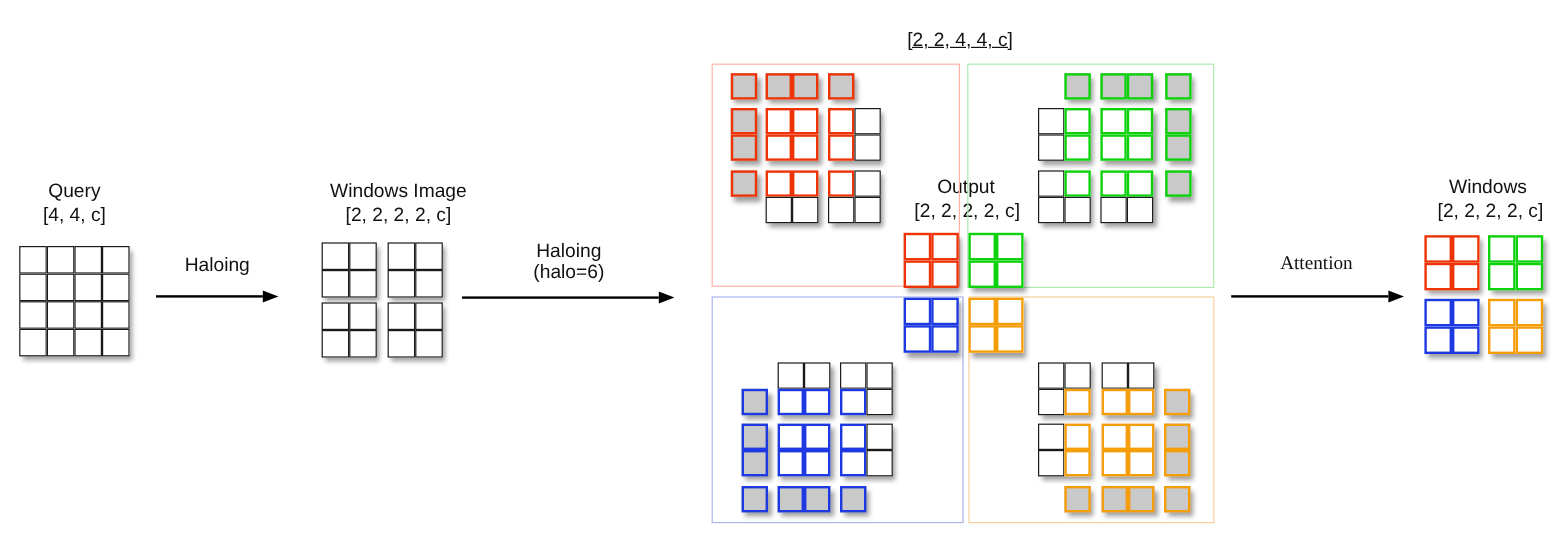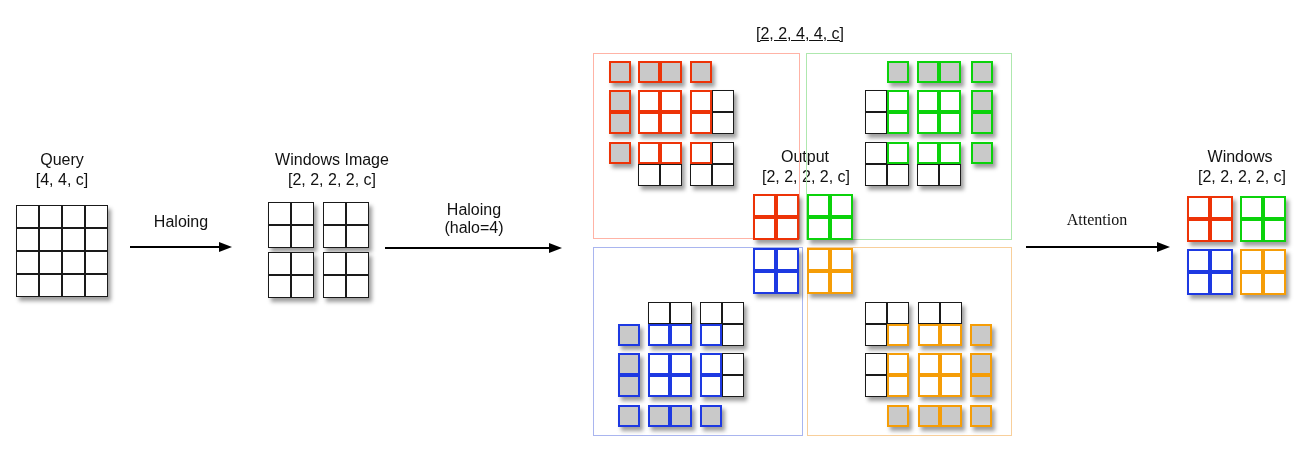--- a/index.html
+++ b/index.html
@@ -55,21 +55,21 @@
   <div class="lbl" id="lbl-blocked-shape">[2, 2, 2, 2, c]</div>
   <div class="lbl" id="lbl-nw-shape">[2, 2, 4, 4, c]</div>
   <div class="lbl" id="lbl-query-title">Output</div>
   <div class="lbl" id="lbl-query-shape">[2, 2, 2, 2, c]</div>
   <div class="lbl" id="lbl-output-title">Windows</div>
   <div class="lbl" id="lbl-output-shape">[2, 2, 2, 2, c]</div>
 
   <div class="lbl" id="lbl-blocking">Haloing</div>
   <div class="lbl" id="lbl-haloing">
     <div>Haloing</div>
-    <div>(halo=4)</div>
+    <div>(halo=6)</div>
   </div>
   <div class="lbl" id="lbl-attention">Attention</div>
 
   <div class="aline" id="arrow-blocking-line"></div>
   <div class="ahead" id="arrow-blocking-head"></div>
   <div class="aline" id="arrow-haloing-line"></div>
   <div class="ahead" id="arrow-haloing-head"></div>
   <div class="aline" id="arrow-attention-line"></div>
   <div class="ahead" id="arrow-attention-head"></div>
 

